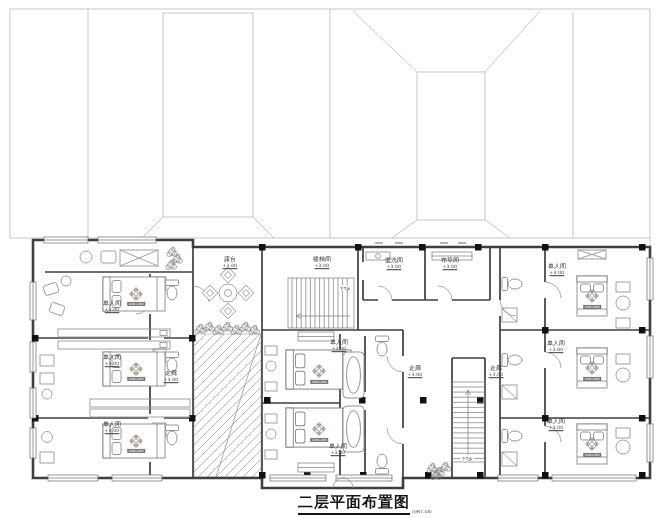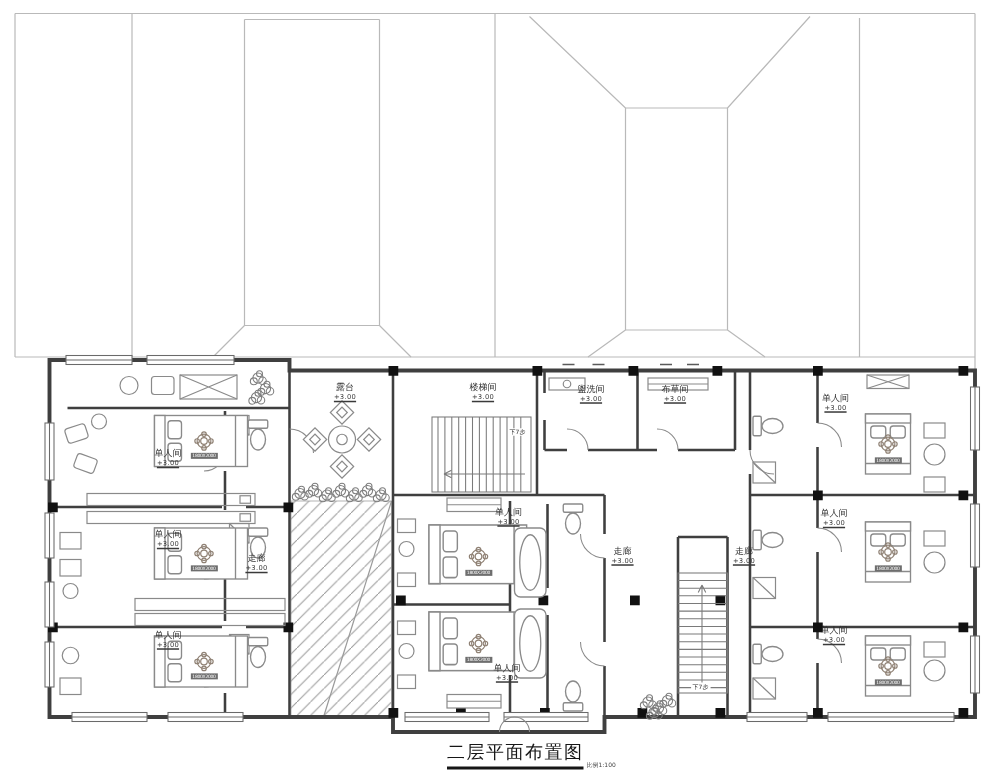--- a/index.html
+++ b/index.html
@@ -7,21 +7,21 @@
           font-family:"DejaVu Sans","Liberation Sans",sans-serif;}
   #plan-svg{position:absolute;left:0;top:0;}
   .lbl{position:absolute;transform:translate(-50%,-50%);text-align:center;color:#2e2e2e;
        font-size:6px;line-height:1.3;white-space:nowrap;z-index:3;}
   .lbl .el{display:block;font-size:4.5px;color:#3a3a3a;text-decoration:underline;letter-spacing:.2px;}
   .note{position:absolute;transform:translate(-50%,-50%);font-size:4px;color:#333;
         background:#fff;padding:0 1px;white-space:nowrap;z-index:3;}
   .btag{position:absolute;transform:translate(-50%,-50%);font-size:3px;line-height:1.4;
         background:#6e6e6e;color:#fdfdfd;padding:0 1px;white-space:nowrap;z-index:3;letter-spacing:-.2px;}
   .title-wrap{position:absolute;left:298px;top:493px;z-index:4;display:flex;align-items:flex-end;}
-  .title-text{font-size:12px;font-weight:normal;color:#161616;letter-spacing:1px;
+  .title-text{font-size:15px;font-weight:bold;color:#161616;letter-spacing:1px;
               border-bottom:2.5px solid #161616;padding-bottom:1px;text-align:center;}
   .title-scale{font-size:4px;color:#444;margin-left:2px;padding-bottom:1px;}
 </style>
 </head>
 <body>
 
 <div id="canvas">
 
 <svg id="plan-svg" width="660" height="518" viewBox="0 0 660 518">
   <defs>

